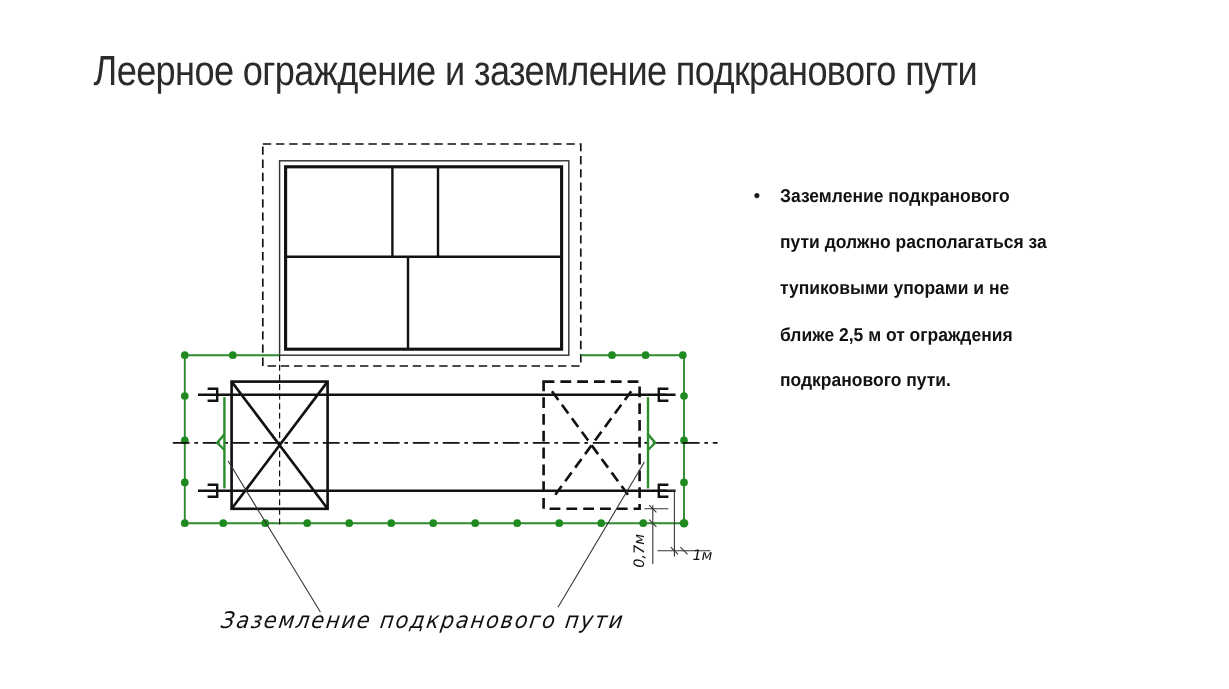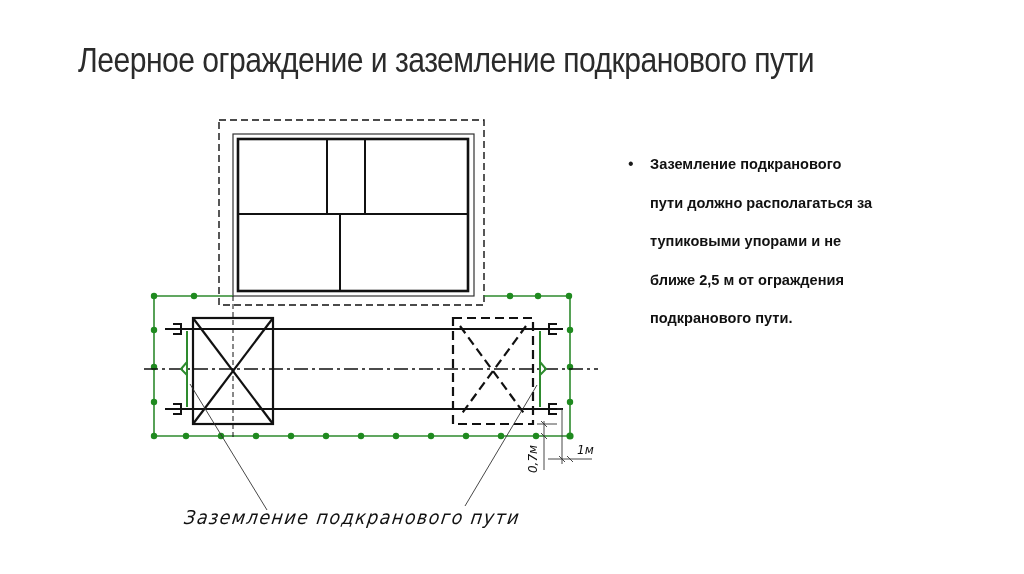--- a/index.html
+++ b/index.html
@@ -89,21 +89,21 @@
       white-space: nowrap;
     }
     .dim-07 {
       left: 519px;
       top: 452px;
       transform: rotate(-90deg);
       transform-origin: center center;
     }
     .dim-1m {
       left: 577px;
-      top: 443px;
+      top: 456px;
     }
   </style>
 </head>
 <body>
 
 <div class="slide-title">Леерное ограждение и заземление подкранового пути</div>
 
 <div class="bullet-block">
   <div class="bullet-row">
     <span class="bullet-dot">•</span>

